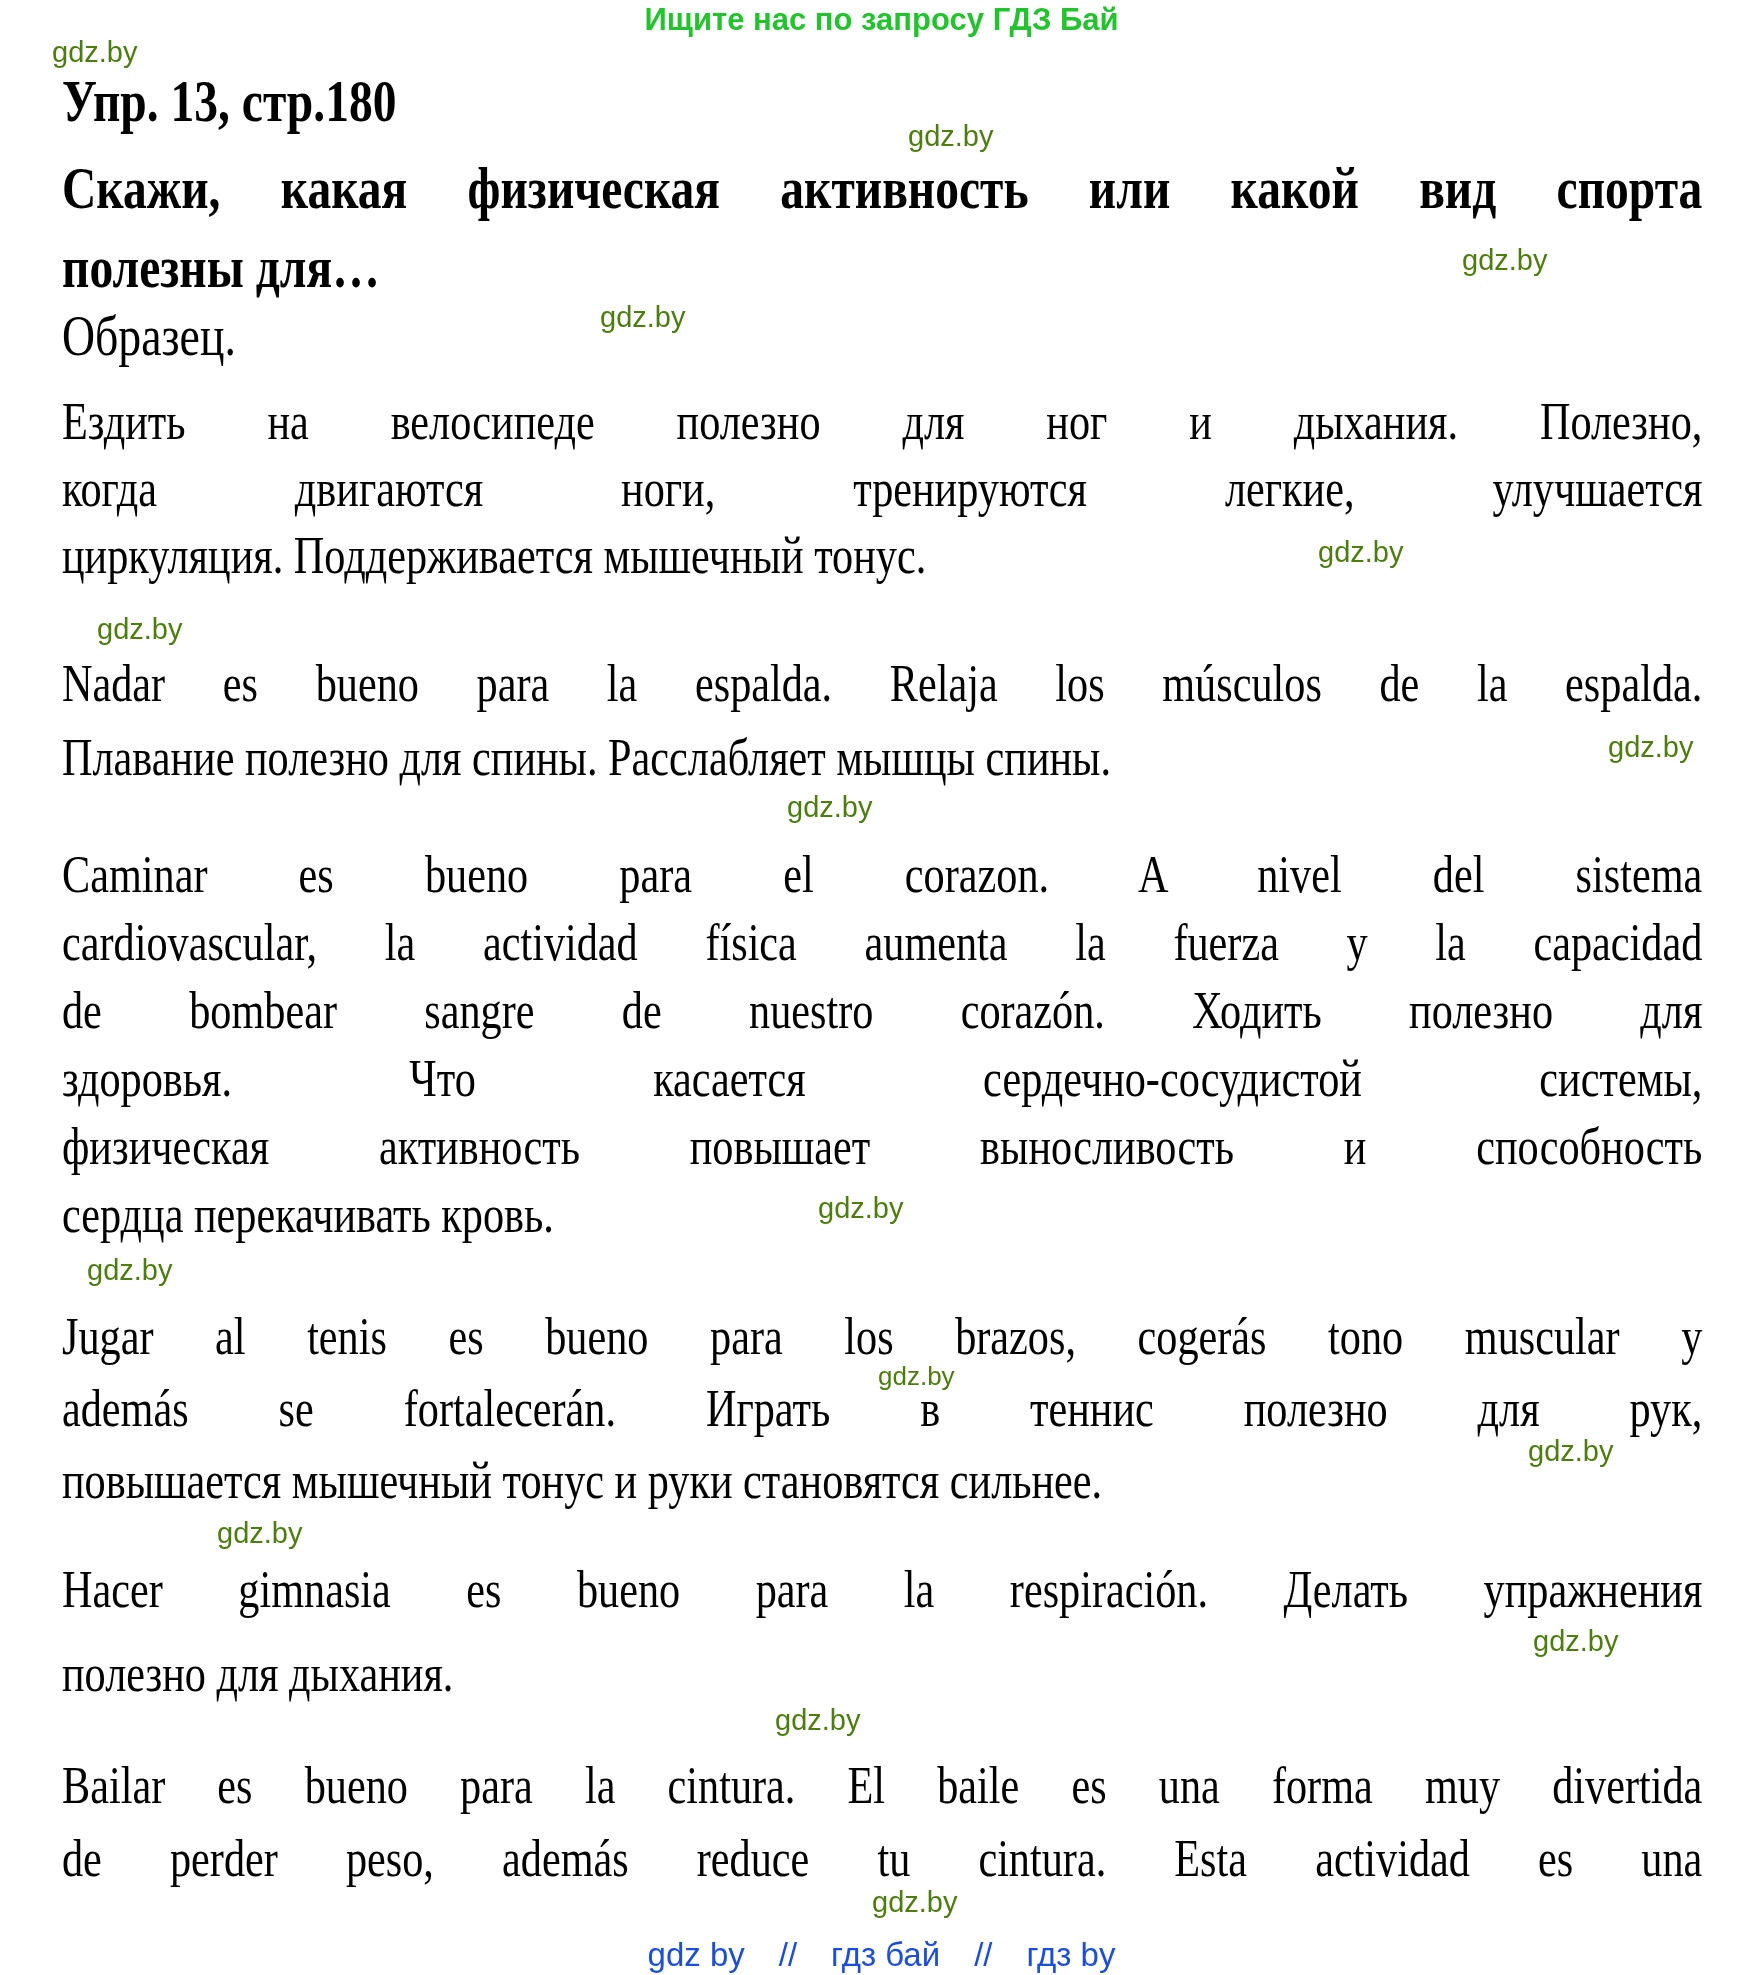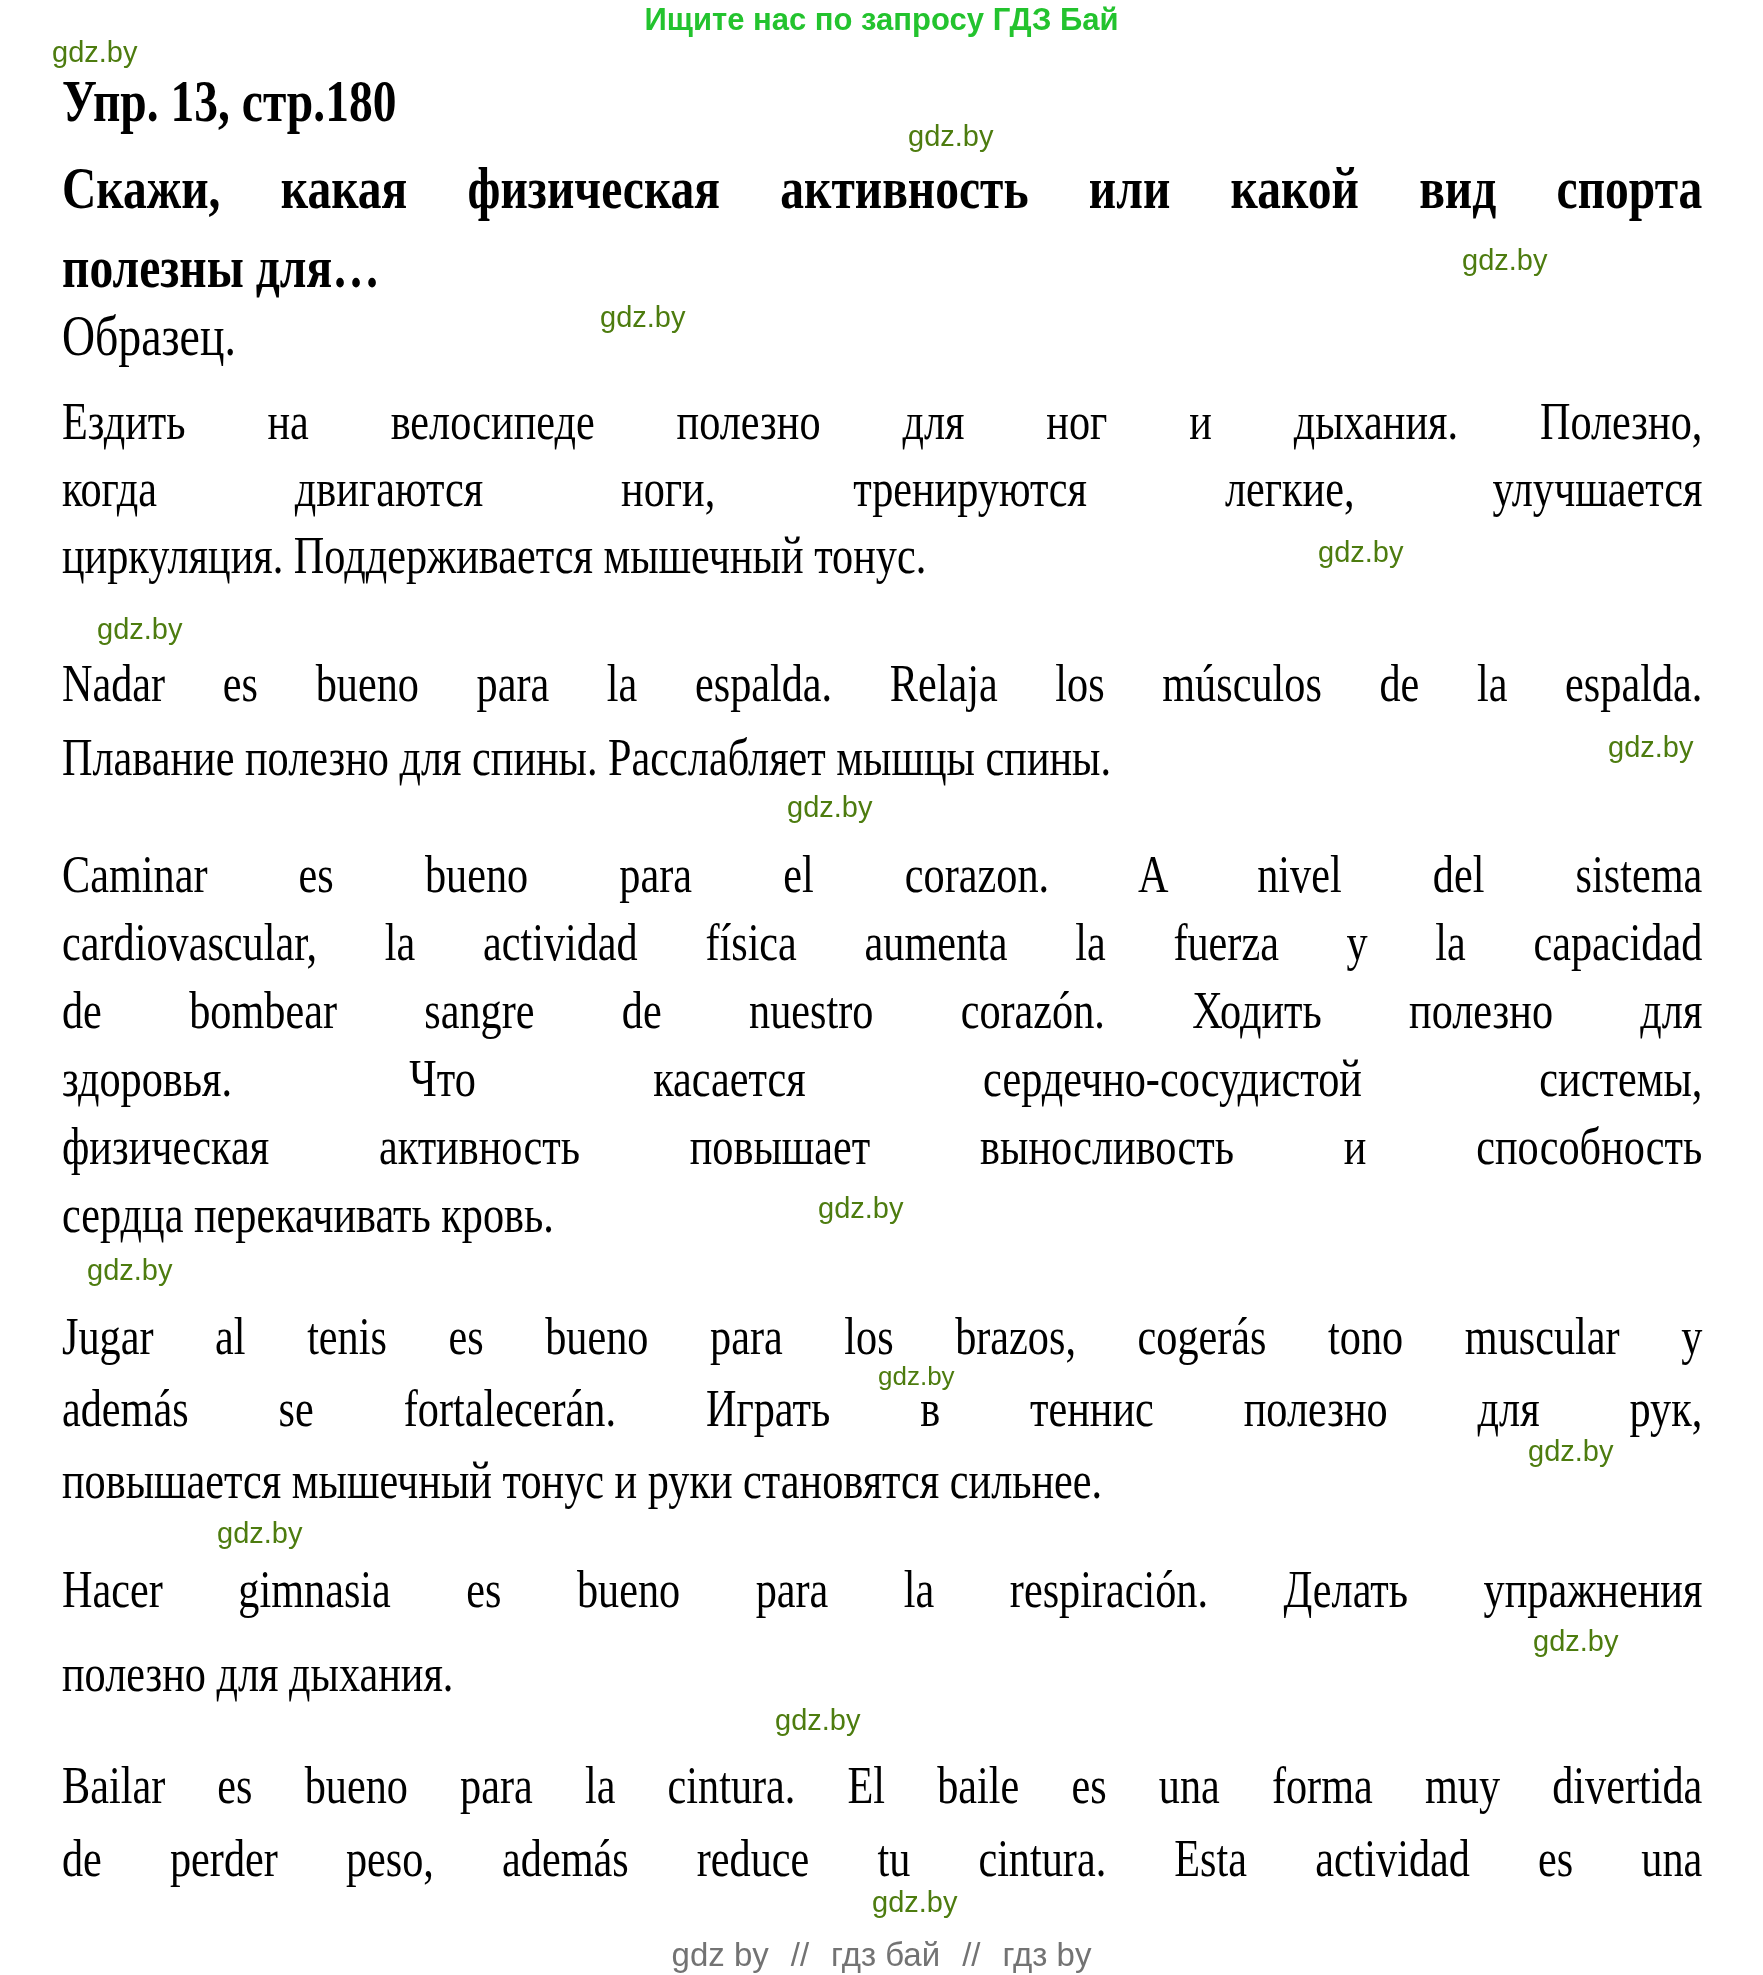--- a/index.html
+++ b/index.html
@@ -52,24 +52,24 @@
   .p2 { font-size: 48px; line-height: 74px; }
   .p3 { font-size: 48px; line-height: 68px; }
   .p4 { font-size: 48px; line-height: 72px; }
   .p5 { font-size: 48px; line-height: 84px; }
   .p6 { font-size: 48px; line-height: 73px; }
 
   
   .footer {
     position: absolute; top: 1936px; left: 0; right: 0;
     display: flex; justify-content: center; align-items: center;
-    gap: 22px;
+    gap: 34px;
     font-family: "Liberation Sans", sans-serif;
     font-size: 33px;
-    color: #737373;
+    color: #1d4ed8;
   }
 </style>
 </head>
 <body>
 
 <div class="page">
 
   <div class="banner">Ищите нас по запросу ГДЗ Бай</div>
 
   <span class="wm" style="left:52px;   top:36px;">gdz.by</span>

